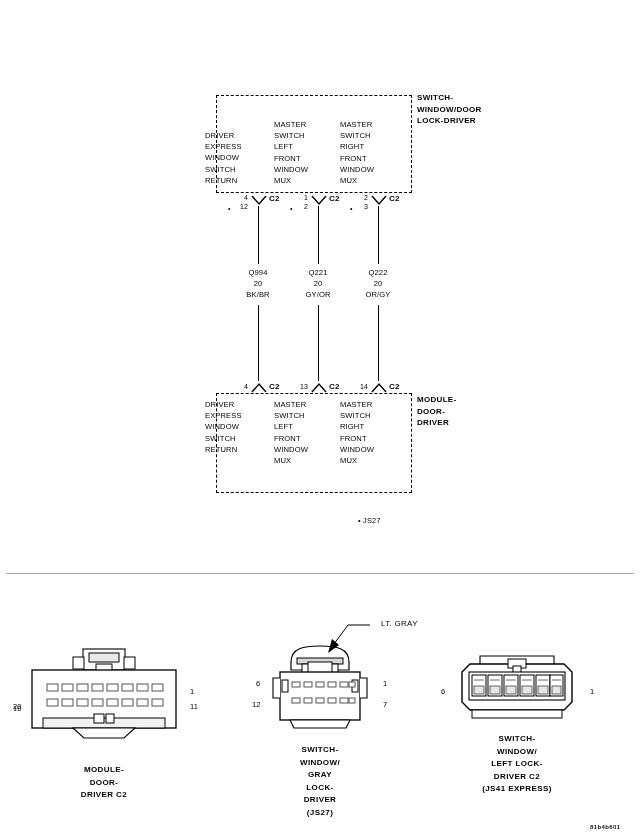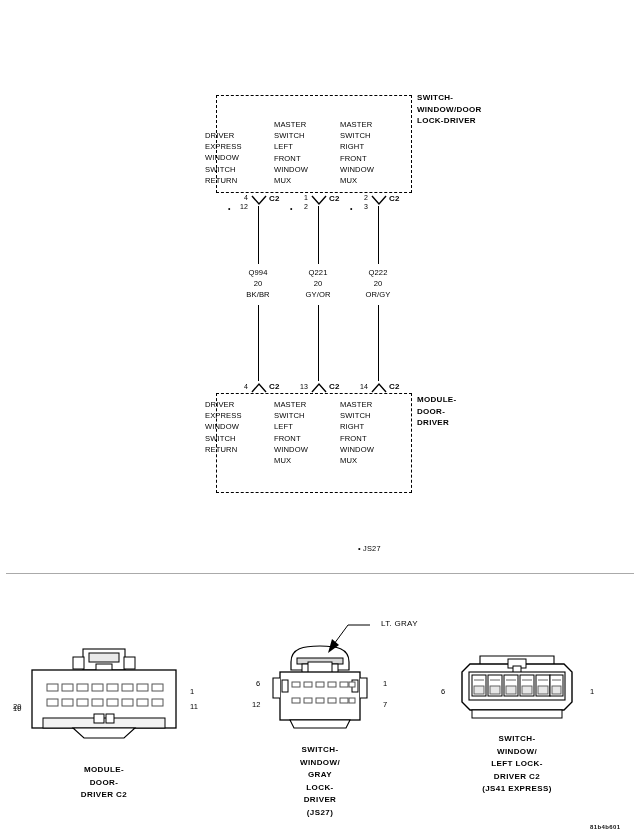--- a/index.html
+++ b/index.html
@@ -270,21 +270,21 @@
 
   <div class="termtext" style="left:340px; top:399px;">
     <div>MASTER</div>
     <div>SWITCH</div>
     <div>RIGHT</div>
     <div>FRONT</div>
     <div>WINDOW</div>
     <div>MUX</div>
   </div>
 
-  <div class="refnote" style="left:358px; top:516px;margin-top:28px;">• JS27</div>
+  <div class="refnote" style="left:358px; top:516px;">• JS27</div>
 
   <div class="divider" style="top:573px;"></div>
 
   <svg class="abs" style="left:26px; top:648px;" width="156" height="96" viewBox="0 0 156 96">
 
     <rect x="57" y="1" width="42" height="21" fill="#ffffff" stroke="#000" stroke-width="1.1"></rect>
     <rect x="63" y="5" width="30" height="9" fill="#e9e9e9" stroke="#000" stroke-width="1"></rect>
     <rect x="47" y="9" width="11" height="12" fill="#ffffff" stroke="#000" stroke-width="1"></rect>
     <rect x="98" y="9" width="11" height="12" fill="#ffffff" stroke="#000" stroke-width="1"></rect>
     <rect x="70" y="16" width="16" height="7" fill="#ffffff" stroke="#000" stroke-width="1"></rect>

